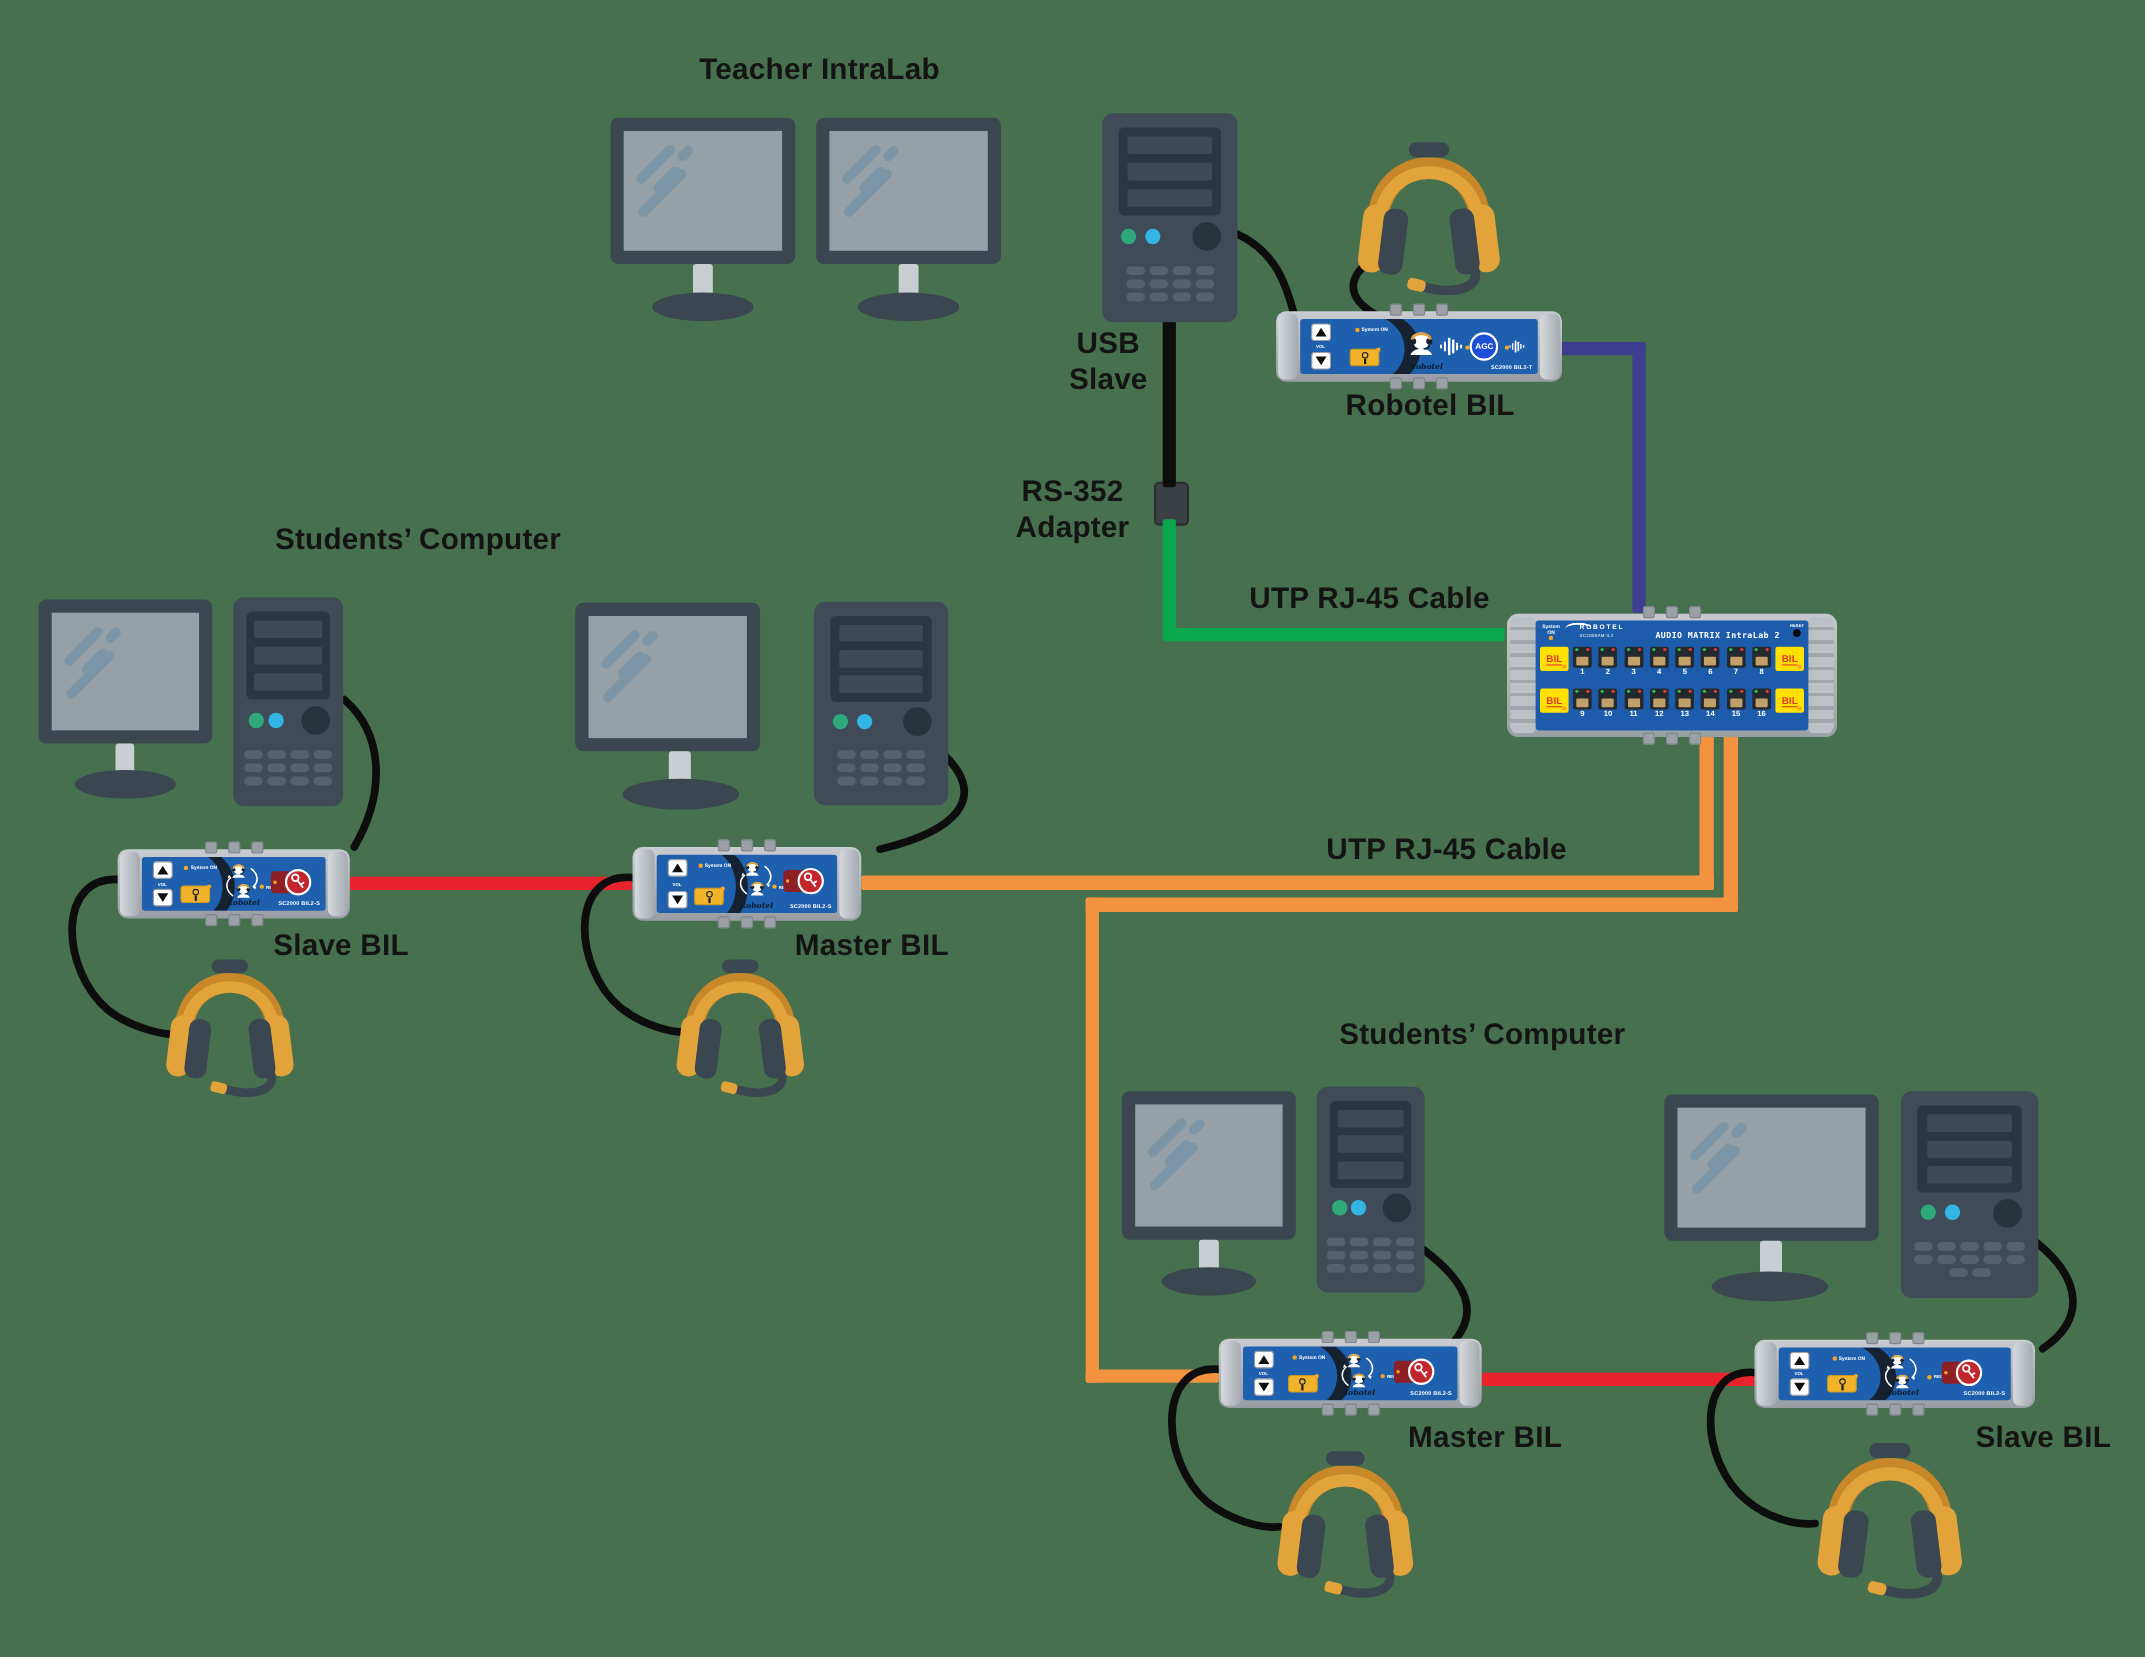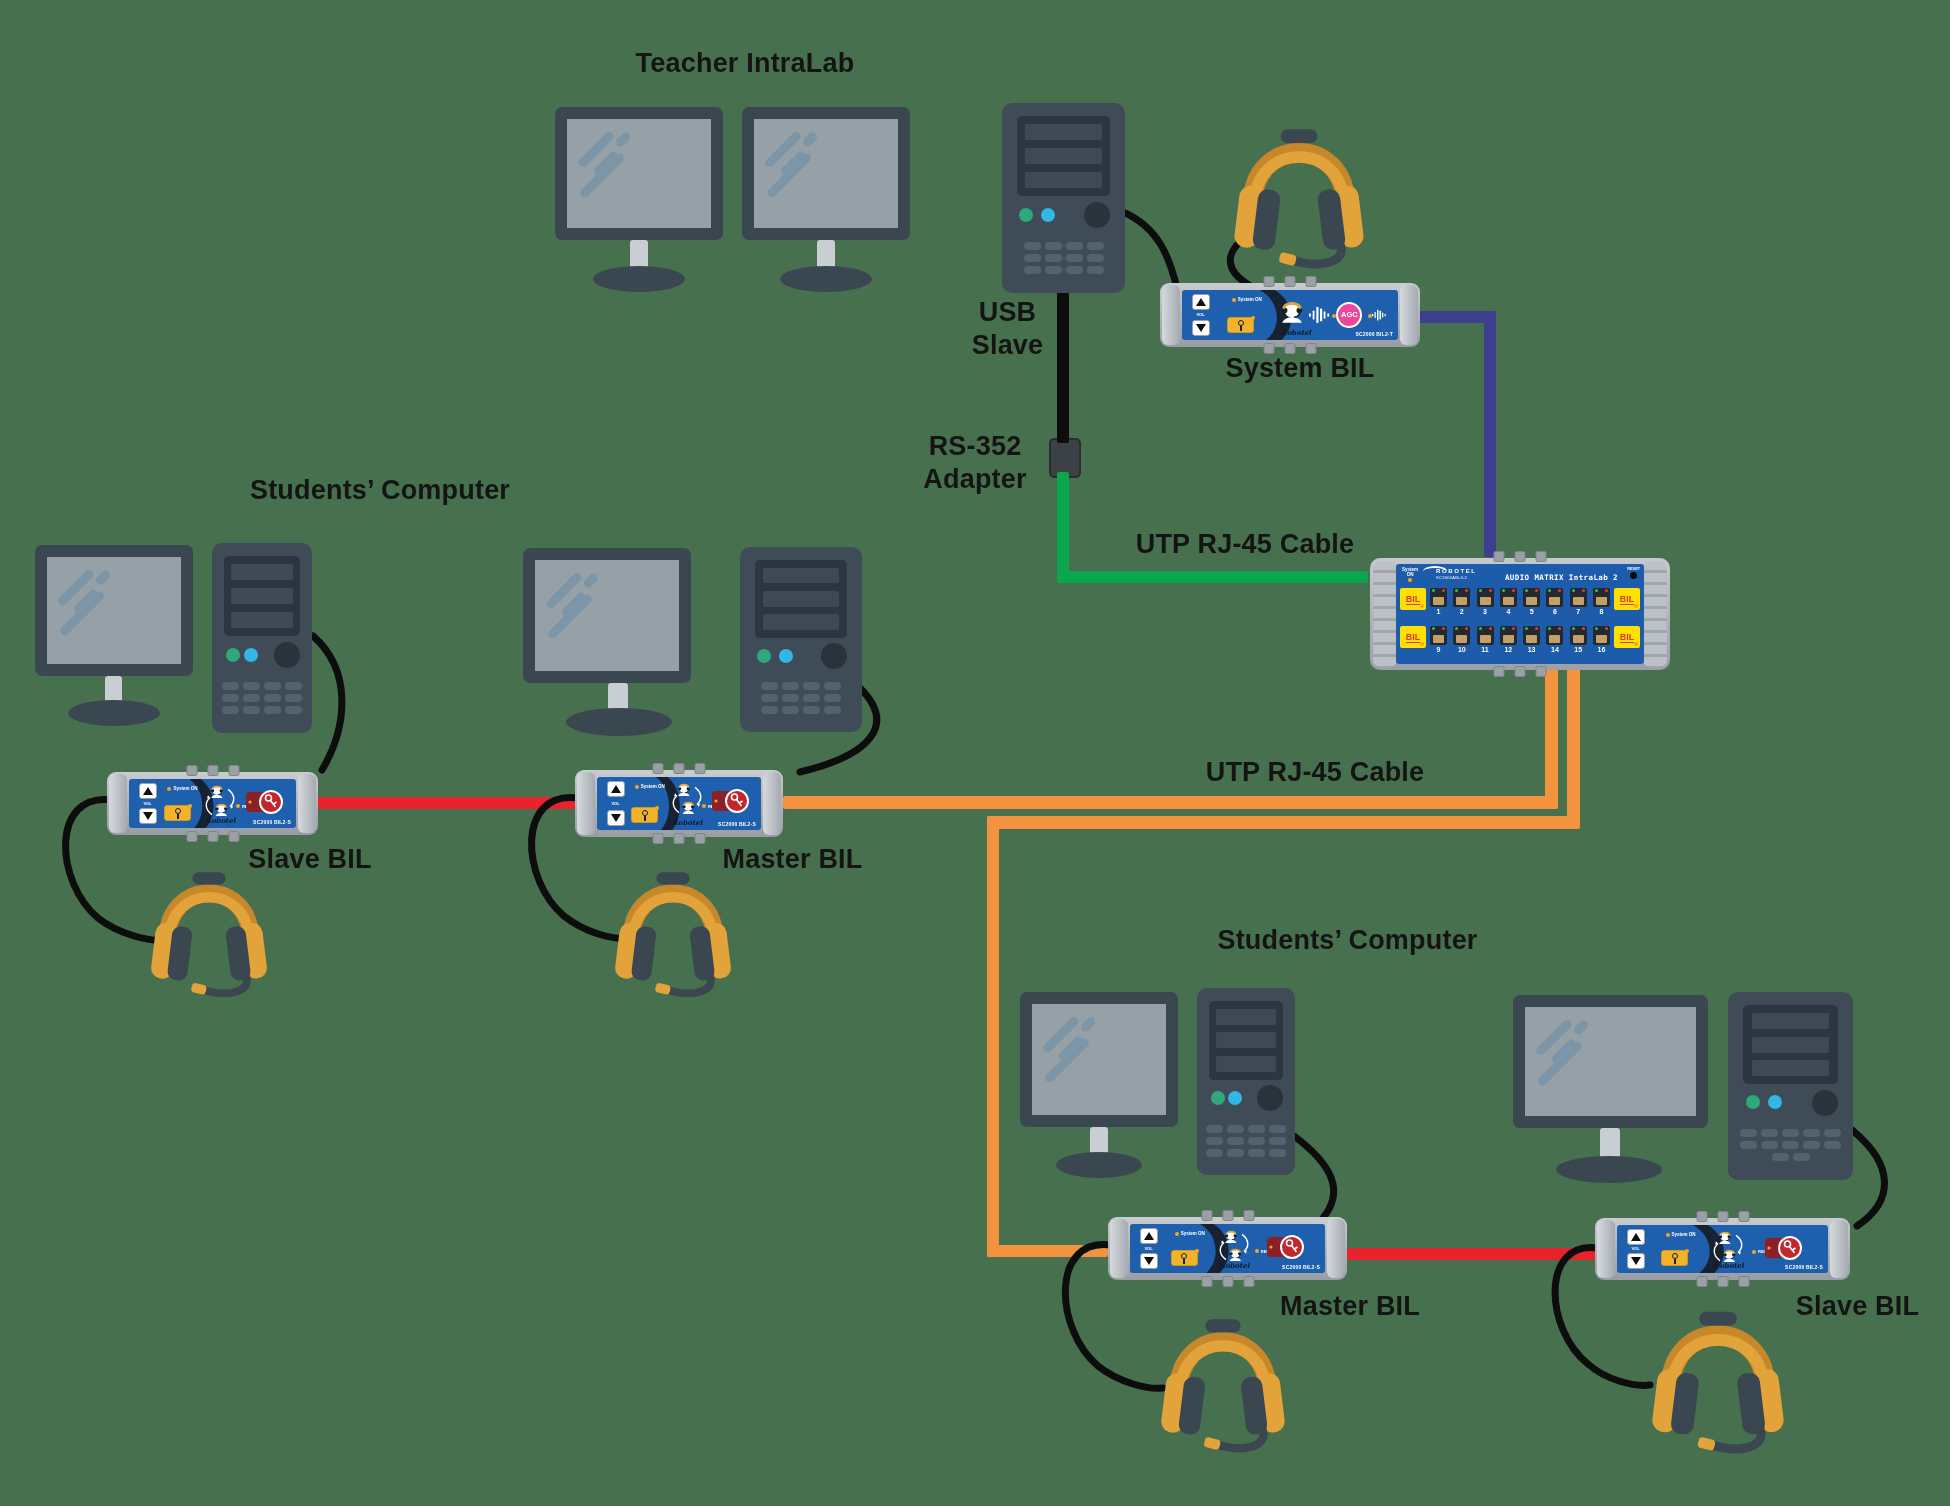--- a/index.html
+++ b/index.html
@@ -70,21 +70,21 @@
           width:2px;height:5px;background:#16212e}
   .keybox i{position:absolute;right:-2px;top:-2px;width:4px;height:4px;background:#f6a623;border-radius:50%}
   .rlogo{position:absolute;left:46%;bottom:3px;font-size:7px;color:#0e1c2c;font-style:italic;
          font-family:"DejaVu Serif",serif;font-weight:bold}
   .model{position:absolute;right:5px;bottom:3px;font-size:5px;color:#fff;font-weight:bold;letter-spacing:.2px}
   .icon-person{position:absolute;width:26px;height:26px}
   .icon-swap{position:absolute;left:44%;top:10%;width:36px;height:36px}
   .rec{position:absolute;left:64%;top:50%;display:flex;align-items:center;gap:2px;
        font-size:4px;color:#fff;font-weight:bold}
   .icon-wave{position:absolute}
-  .agc{position:absolute;width:26px;height:26px;border-radius:50%;background:#ec4899;border:2px solid #fff;
+  .agc{position:absolute;width:26px;height:26px;border-radius:50%;background:#1d4ed8;border:2px solid #fff;
        color:#fff;font-size:7.5px;font-weight:bold;display:flex;align-items:center;justify-content:center;
        box-sizing:border-box}
   .icon-keybadge{position:absolute;left:70%;top:20%;width:38px;height:26px}
   .odot{position:absolute;width:4px;height:4px;border-radius:50%;background:#f6a623}
   
   .headset{position:absolute;z-index:3}
   
   .matrix{position:absolute;background:linear-gradient(#c5c9cd,#9aa0a6);border-radius:10px;z-index:3}
   .mcap{position:absolute;top:3px;bottom:3px;width:24px;border-radius:7px;
         background:repeating-linear-gradient(180deg,#bcc1c6 0 9px,#a0a6ac 9px 12px)}
@@ -293,21 +293,21 @@
       </svg>
     <i class="odot" style="left:69.5%;top:47%"></i>
     <div class="agc" style="left:71.5%;top:23%">AGC</div>
     <i class="odot" style="left:86%;top:47%"></i>
     <svg class="icon-wave" style="left:88%;top:38%;width:15px;height:12px" viewBox="0 0 24 18">
         <use href="#sym-wave"></use>
       </svg>
     <span class="model">SC2000 BIL2-T</span>
   </div>
 </div>
-<div class="lbl" style="left:1150px;top:352px;width:300px">System BIL</div>
+<div class="lbl" style="left:1150px;top:352px;width:300px">Robotel BIL</div>
 
 <div class="lbl" style="left:945px;top:296px;width:125px">USB Slave</div>
 <div class="lbl" style="left:895px;top:430px;width:160px">RS-352 Adapter</div>
 <div class="lbl" style="left:1115px;top:528px;width:260px">UTP RJ-45 Cable</div>
 
 <div class="matrix" style="left:1370px;top:558px;width:300px;height:112px">
   <div class="tabs t">
       <i></i>
       <i></i>
       <i></i>

